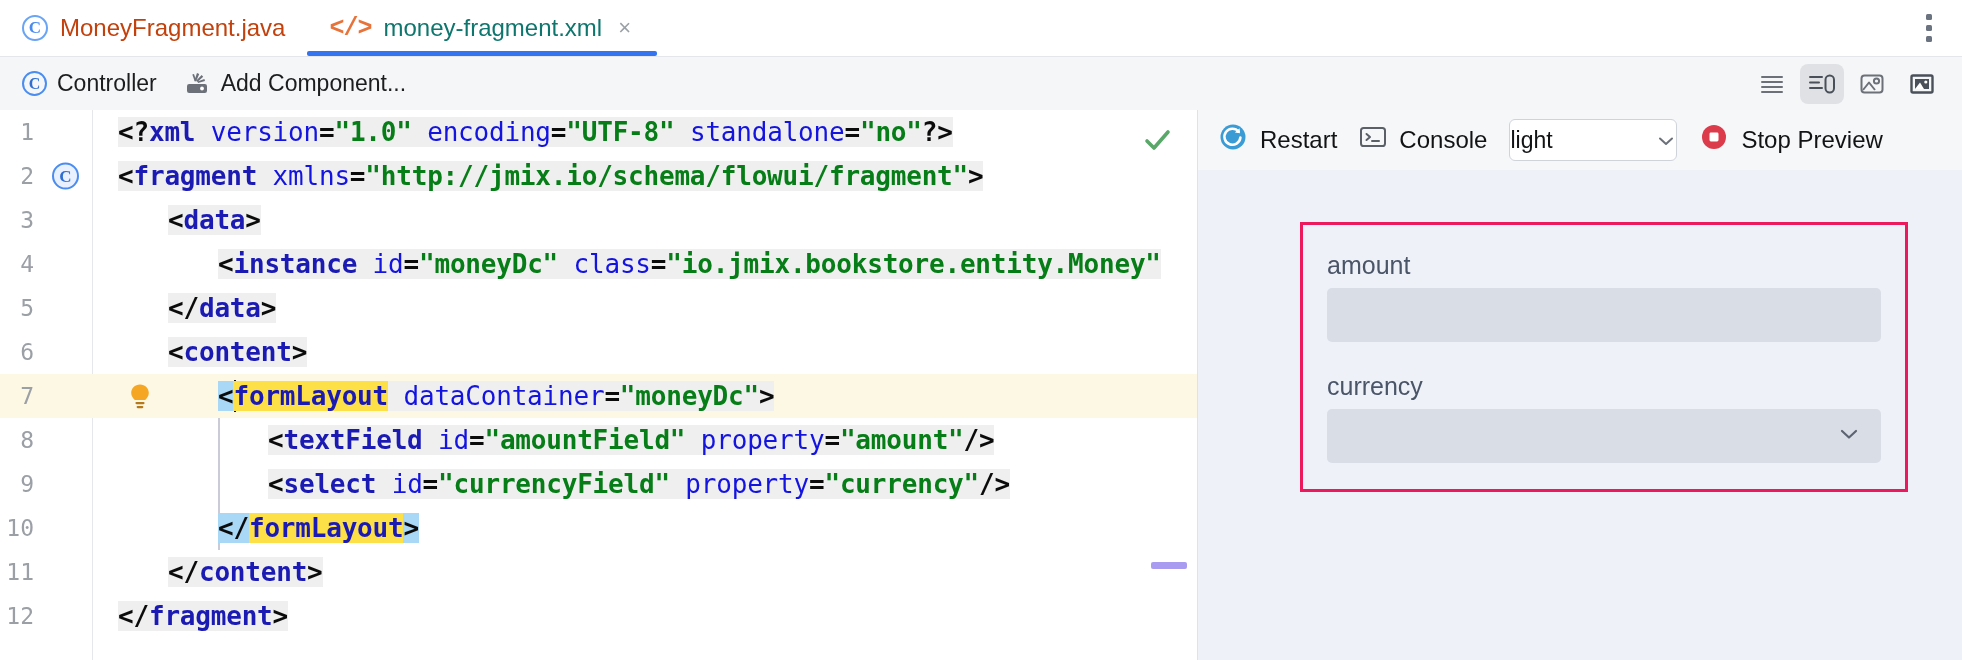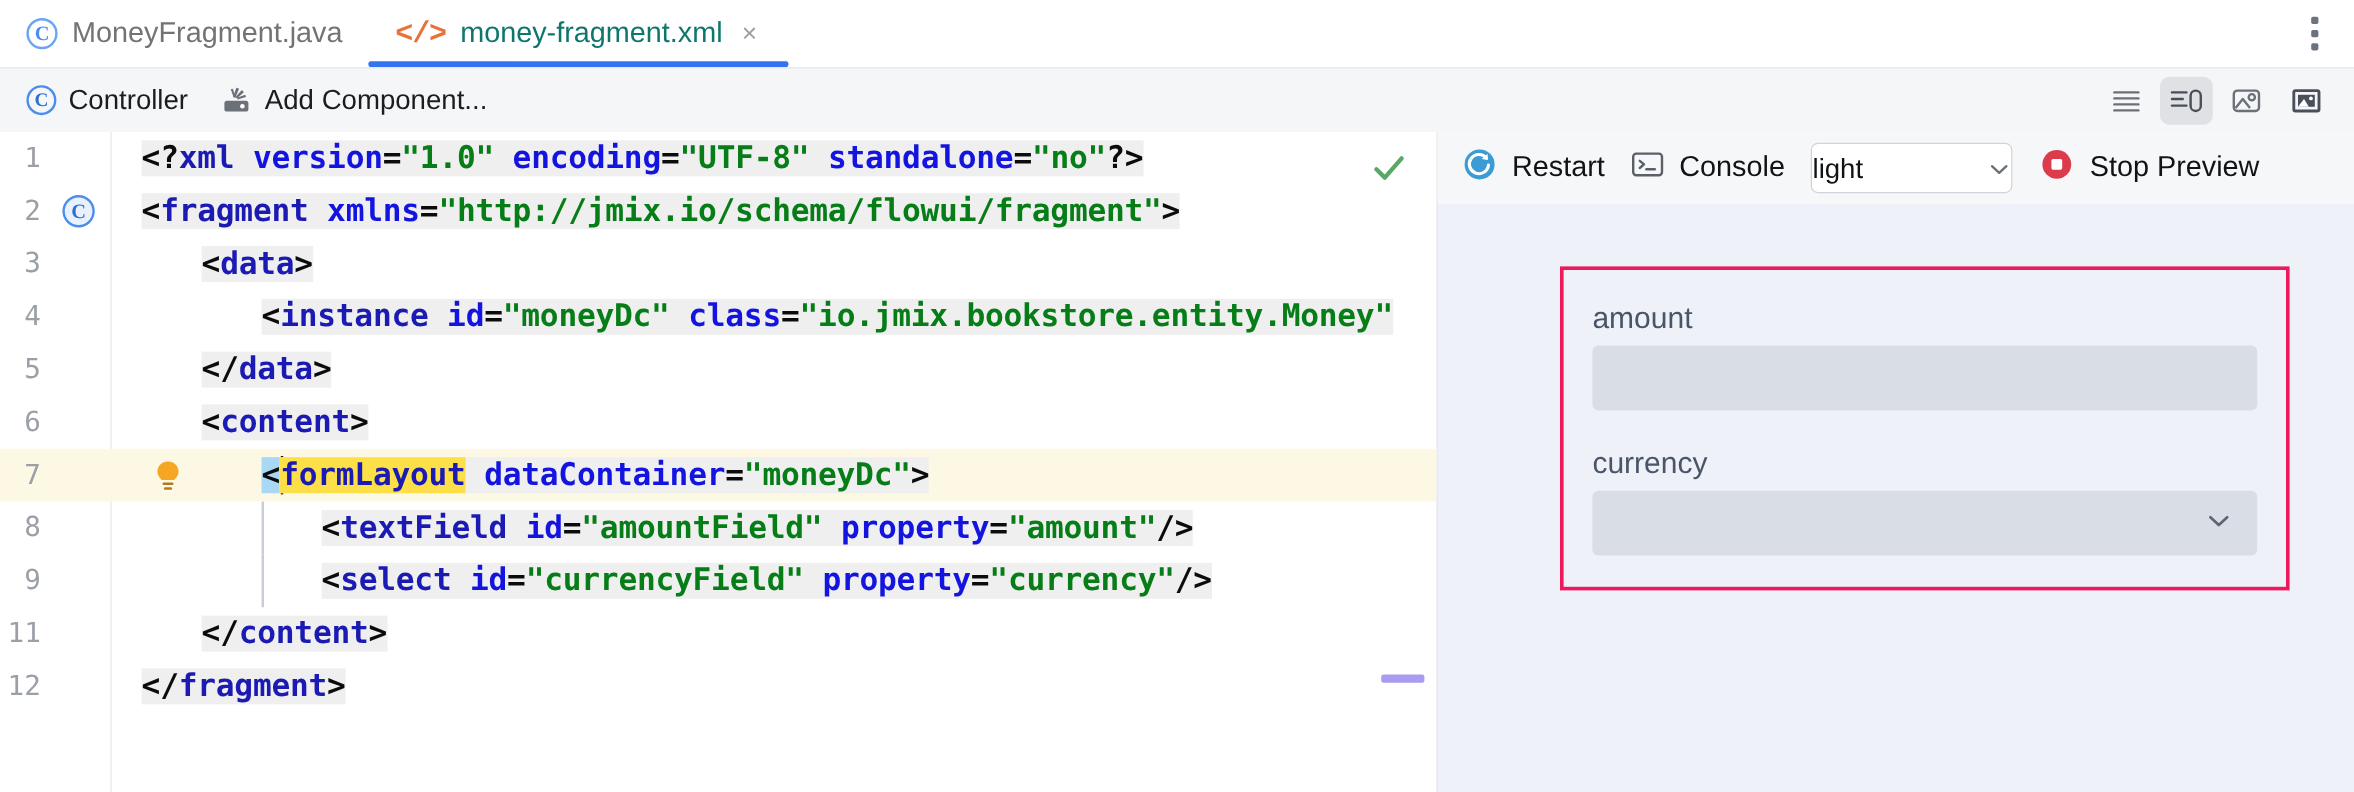--- a/index.html
+++ b/index.html
@@ -18,21 +18,21 @@
     display: flex; align-items: stretch;
     position: relative;
   }
   .tab {
     display: flex; align-items: center; gap: 12px;
     padding: 0 22px;
     position: relative;
     font-size: 24px;
     white-space: nowrap;
   }
-  .tab .tab-label { color: #737373; }
+  .tab .tab-label { color: #c2410c; }
   .tab.active .tab-label { color: #0f766e; }
   .tab.active::after {
     content: ""; position: absolute; left: 0; right: 0; bottom: 0;
     height: 5px; background: #3574F0; border-radius: 2px;
   }
   .tab-close {
     font-size: 22px; color: #9aa0a6; line-height: 1;
     padding: 2px 4px; cursor: default;
   }
   .icon-java {
@@ -132,21 +132,21 @@
     display: flex; align-items: center;
     font-family: "DejaVu Sans Mono", monospace;
     font-size: 26px; letter-spacing: -0.2px;
     white-space: pre; color: #080808;
     padding-left: 26px;
     position: relative;
   }
   .code .seg { background: #EFEFEF; }
   .tg  { color: #0b0b0b; font-weight: 700; }   
   .tn  { color: #1B1BB3; font-weight: 700; }   
-  .at  { color: #1414E0; font-weight: 700; }   
+  .at  { color: #1414E0; font-weight: 400; }   
   .vl  { color: #067D17; font-weight: 700; }   
   .eq  { color: #0b0b0b; font-weight: 700; }
 
   .sel { background: #fde047; }
   .brace { background: #A8D8F5; }
   .indent-guide {
     position: absolute; top: 0; bottom: 0; width: 2px; background: #C9CCD6;
   }
   .bulb {
     position: absolute; left: 128px; top: 50%; transform: translateY(-50%);
@@ -350,20 +350,27 @@
           </div>
           <div class="line">
             <div class="gutter">
               <span class="lineno">9</span>
             </div>
             <span class="indent-guide" style="left: 218px;"></span>
             <div class="code"><span style="display: inline-block; width: 150px;"></span><span class="seg"><span class="tg">&lt;</span><span class="tn">select</span><span class="tg"> </span><span class="at">id</span><span class="eq">=</span><span class="vl">"currencyField"</span><span class="tg"> </span><span class="at">property</span><span class="eq">=</span><span class="vl">"currency"</span><span class="tg">/&gt;</span></span></div>
           </div>
           <div class="line">
             <div class="gutter">
+              <span class="lineno">10</span>
+            </div>
+            <span class="indent-guide" style="left: 218px;"></span>
+            <div class="code"><span style="display: inline-block; width: 100px;"></span><span class="seg"><span class="tg brace">&lt;/</span><span class="tn sel">formLayout</span><span class="tg brace">&gt;</span></span></div>
+          </div>
+          <div class="line">
+            <div class="gutter">
               <span class="lineno">11</span>
             </div>
             <div class="code"><span style="display: inline-block; width: 50px;"></span><span class="seg"><span class="tg">&lt;/</span><span class="tn">content</span><span class="tg">&gt;</span></span></div>
           </div>
           <div class="line">
             <div class="gutter">
               <span class="lineno">12</span>
             </div>
             <div class="code"><span style="display: inline-block; width: 0px;"></span><span class="seg"><span class="tg">&lt;/</span><span class="tn">fragment</span><span class="tg">&gt;</span></span></div>
           </div>

